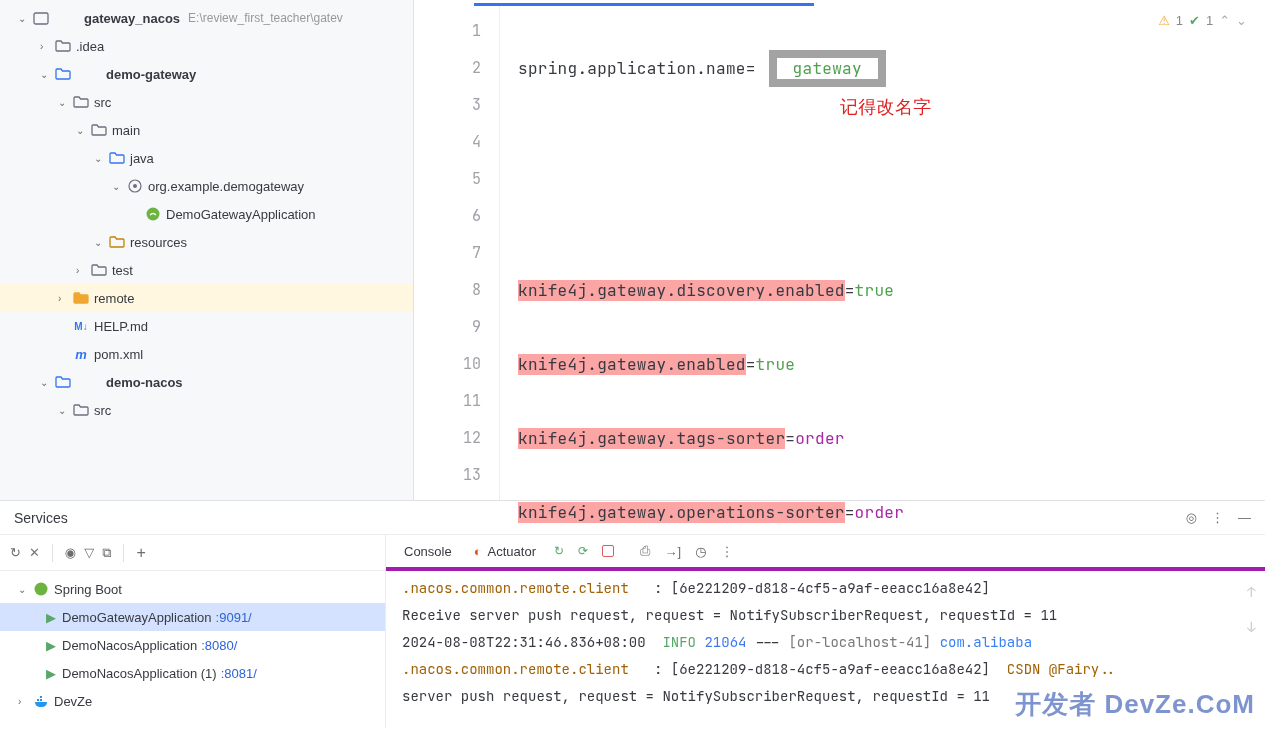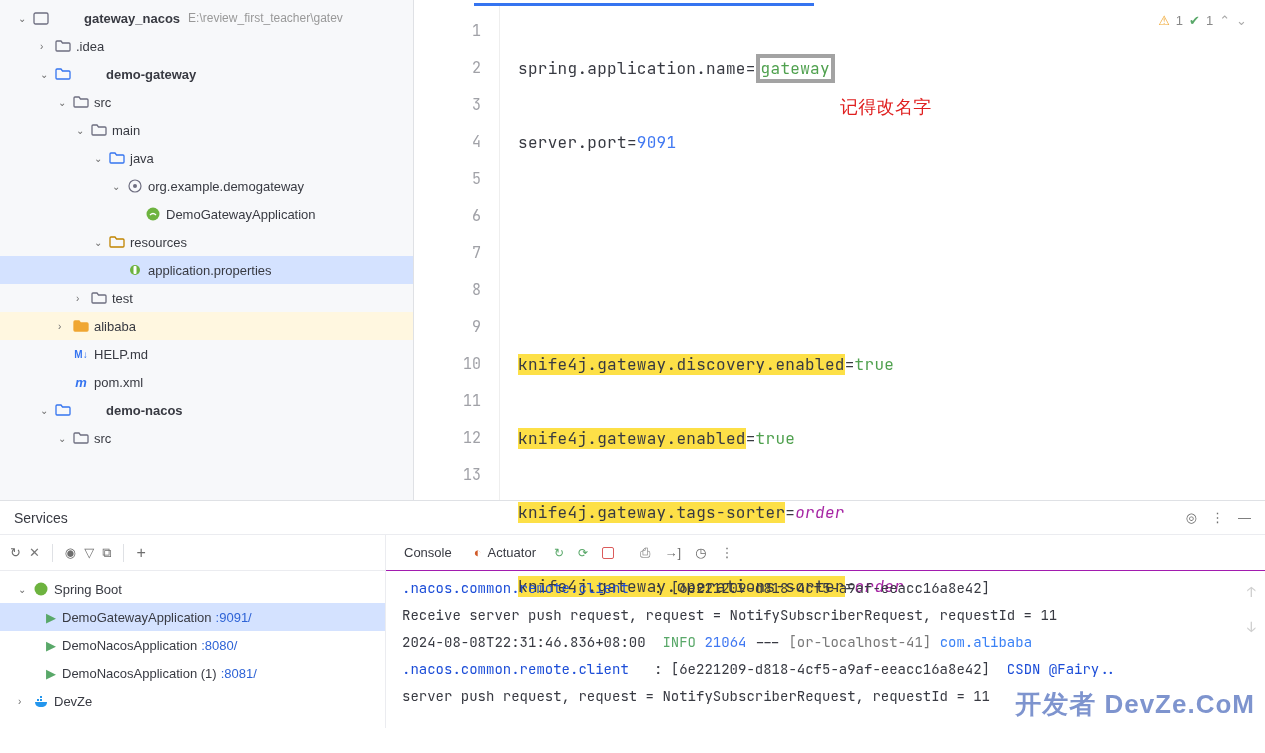--- a/index.html
+++ b/index.html
@@ -27,50 +27,50 @@
     .editor-area { flex: 1; display: flex; background: #fff; position: relative; border-top: 3px solid transparent; }
     .tab-underline { position:absolute; top:0; left:60px; width:340px; height:3px; background:#3574f0; }
     .gutter { width: 86px; text-align: right; padding: 10px 18px 0 0; color: #a0a1a7; font-family: "JetBrains Mono", Consolas, monospace; font-size: 15px; line-height: 37px; border-right: 1px solid #eee; }
     .gutter > div { height: 37px; }
     .code { flex: 1; padding: 10px 0 0 18px; font-family: "JetBrains Mono", Consolas, monospace; font-size: 16px; line-height: 37px; white-space: pre; position: relative; letter-spacing: 0.3px; }
     .code .line { height: 37px; }
     .code .key { color: #383a42; }
     .code .eq { color: #383a42; }
     .code .str { color: #50a14f; }
     .code .num { color: #4078f2; }
-    .code .word { color: #a626a4; font-style: italic; }
+    .code .word { color: #a626a4; }
     .cursor-line { background: #f5f8ff; }
     .caret { display: inline-block; width: 2px; height: 22px; background: #000; vertical-align: middle; }
-    .redbox { border: 4px solid #a3a3a3; padding: 0 1px; }
+    .redbox { border: 8px solid #a3a3a3; padding: 0 16px; margin-left: 13px; }
     .annot { position: absolute; color: #e02020; font-family: "PingFang SC","Microsoft YaHei",sans-serif; font-size: 18px; }
-    .hl-key { background: #fde047; }
+    .hl-key { background: #fca5a5; }
     .editor-topright { position: absolute; top: 10px; right: 18px; display: flex; align-items: center; gap: 6px; font-size: 13px; color: #888; }
     .warn-tri { color: #f0a732; }
     .check-g { color: #59a869; }
     .bottom-panel { border-top: 1px solid #dfe1e5; height: 228px; display: flex; flex-direction: column; background: #fff; }
     .panel-header { height: 34px; display: flex; align-items: center; justify-content: space-between; padding: 0 14px; border-bottom: 1px solid #ebecf0; }
     .panel-header-right { display: flex; gap: 14px; color: #6e6e6e; }
     .panel-body { flex: 1; display: flex; overflow: hidden; }
     .services-left { width: 386px; border-right: 1px solid #ebecf0; display: flex; flex-direction: column; }
     .svc-toolbar { height: 36px; padding: 0 10px; display: flex; align-items: center; gap: 8px; border-bottom: 1px solid #ebecf0; color: #6e6e6e; }
     .svc-toolbar .sep { width: 1px; height: 18px; background: #dfe1e5; margin: 0 4px; }
     .svc-tree { flex: 1; padding: 4px 0; }
     .svc-row { display: flex; align-items: center; height: 28px; padding: 0 8px 0 18px; }
     .svc-row.selected { background: #d4e2ff; }
     .svc-row .chevron { color: #6e6e6e; }
     .play-ic { color: #59a869; margin-right: 6px; }
     .link { color: #2e63d6; margin-left: 4px; }
     .services-right { flex: 1; display: flex; flex-direction: column; position: relative; }
-    .console-tabs { height: 36px; display: flex; align-items: center; gap: 6px; padding: 0 10px; border-bottom: 1px solid #a21caf; }
+    .console-tabs { height: 36px; display: flex; align-items: center; gap: 6px; padding: 0 10px; border-bottom: 4px solid #a21caf; }
     .ctab { padding: 4px 8px; color: #383a42; display: inline-flex; align-items: center; gap: 6px; }
     .ctab.active { color:#383a42 }
     .act-ico { color: #d05a29; }
     .cbtn { color: #6e6e6e; padding: 2px 4px; display:inline-flex; }
     .log { flex: 1; font-family: "JetBrains Mono", Consolas, monospace; font-size: 14px; line-height: 27px; padding: 4px 16px; white-space: pre-wrap; word-break: break-all; color: #383a42; overflow: hidden; position: relative; }
-    .log .pkg { color: #1d4ed8; }
+    .log .pkg { color: #a16207; }
     .log .info { color: #59a869; }
     .log .pid { color: #4078f2; }
     .log .thread { color: #7a7a7a; }
     .log .src { color: #3b82f6; }
     .watermark { position: absolute; right: 10px; bottom: 6px; font-family: "PingFang SC","Microsoft YaHei",sans-serif; font-size: 26px; font-weight: 600; color: #3a5bb5; opacity: 0.65; letter-spacing: 1px; pointer-events: none; text-shadow: 0 0 2px #fff; }
     .nav-arrows { position: absolute; right: 0; top: 0; width: 22px; display: flex; flex-direction: column; gap: 8px; padding: 8px 4px; color: #cfcfcf; }
     .stop-sq { width:12px;height:12px;border:1.5px solid #db5c5c;border-radius:2px;display:inline-block; }
     .green-ar { color:#59a869; font-size:12px; }
     .folder-orange svg path { fill:#f0a732; }
   </style>
@@ -157,47 +157,37 @@
       </div>
       <div class="tree-row indent4">
         <span class="chevron">⌄</span>
         <span class="ficon">
             <svg viewBox="0 0 16 16">
               <path d="M1 4a1 1 0 011-1h4l1.5 2H14a1 1 0 011 1v6a1 1 0 01-1 1H2a1 1 0 01-1-1V4z" fill="none" stroke="#c18401" stroke-width="1.3"></path>
             </svg>
           </span>
         <span class="tree-label">resources</span>
       </div>
-      <div class="tree-row indent5 selected">
-        <span class="chevron-space"></span>
-        <span class="ficon">
-            <svg viewBox="0 0 16 16">
-              <circle cx="8" cy="8" r="5" fill="#6db33f"></circle>
-              <rect x="6.5" y="4" width="3" height="8" rx="1" fill="#fff"></rect>
-            </svg>
-          </span>
-        <span class="tree-label">application.properties</span>
-      </div>
       <div class="tree-row indent3">
         <span class="chevron">›</span>
         <span class="ficon">
             <svg viewBox="0 0 16 16">
               <path d="M1 4a1 1 0 011-1h4l1.5 2H14a1 1 0 011 1v6a1 1 0 01-1 1H2a1 1 0 01-1-1V4z" fill="none" stroke="#6e6e80" stroke-width="1.3"></path>
             </svg>
           </span>
         <span class="tree-label">test</span>
       </div>
       <div class="tree-row indent2 target-row">
         <span class="chevron">›</span>
         <span class="ficon folder-orange">
             <svg viewBox="0 0 16 16">
               <path d="M1 4a1 1 0 011-1h4l1.5 2H14a1 1 0 011 1v6a1 1 0 01-1 1H2a1 1 0 01-1-1V4z" fill="#f0a73230" stroke="#f0a732" stroke-width="1.3"></path>
             </svg>
           </span>
-        <span class="tree-label">alibaba</span>
+        <span class="tree-label">remote</span>
       </div>
       <div class="tree-row indent2">
         <span class="chevron-space"></span>
         <span class="ficon">
             <span style="color:#3574f0;font-weight:700;font-size:10px;">M↓</span>
           </span>
         <span class="tree-label">HELP.md</span>
       </div>
       <div class="tree-row indent2">
         <span class="chevron-space"></span>
@@ -239,21 +229,20 @@
         <div>7</div>
         <div>8</div>
       <div>9</div>
         <div>10</div>
         <div>11</div>
         <div>12</div>
         <div>13</div>
     </div>
     <div class="code">
 <div class="line"><span class="key">spring.application.name</span><span class="eq">=</span><span class="redbox"><span class="str">gateway</span></span></div>
-<div class="line"><span class="key">server.port</span><span class="eq">=</span><span class="num">9091</span></div>
 <div class="line"></div>
 <div class="line"></div>
 <div class="line"><span class="hl-key"><span class="key">knife4j.gateway.discovery.enabled</span></span><span class="eq">=</span><span class="str">true</span></div>
 <div class="line"><span class="hl-key"><span class="key">knife4j.gateway.enabled</span></span><span class="eq">=</span><span class="str">true</span></div>
 <div class="line"><span class="hl-key"><span class="key">knife4j.gateway.tags-sorter</span></span><span class="eq">=</span><span class="word">order</span></div>
 <div class="line"><span class="hl-key"><span class="key">knife4j.gateway.operations-sorter</span></span><span class="eq">=</span><span class="word">order</span></div>
 <div class="line"></div>
 
 
 

